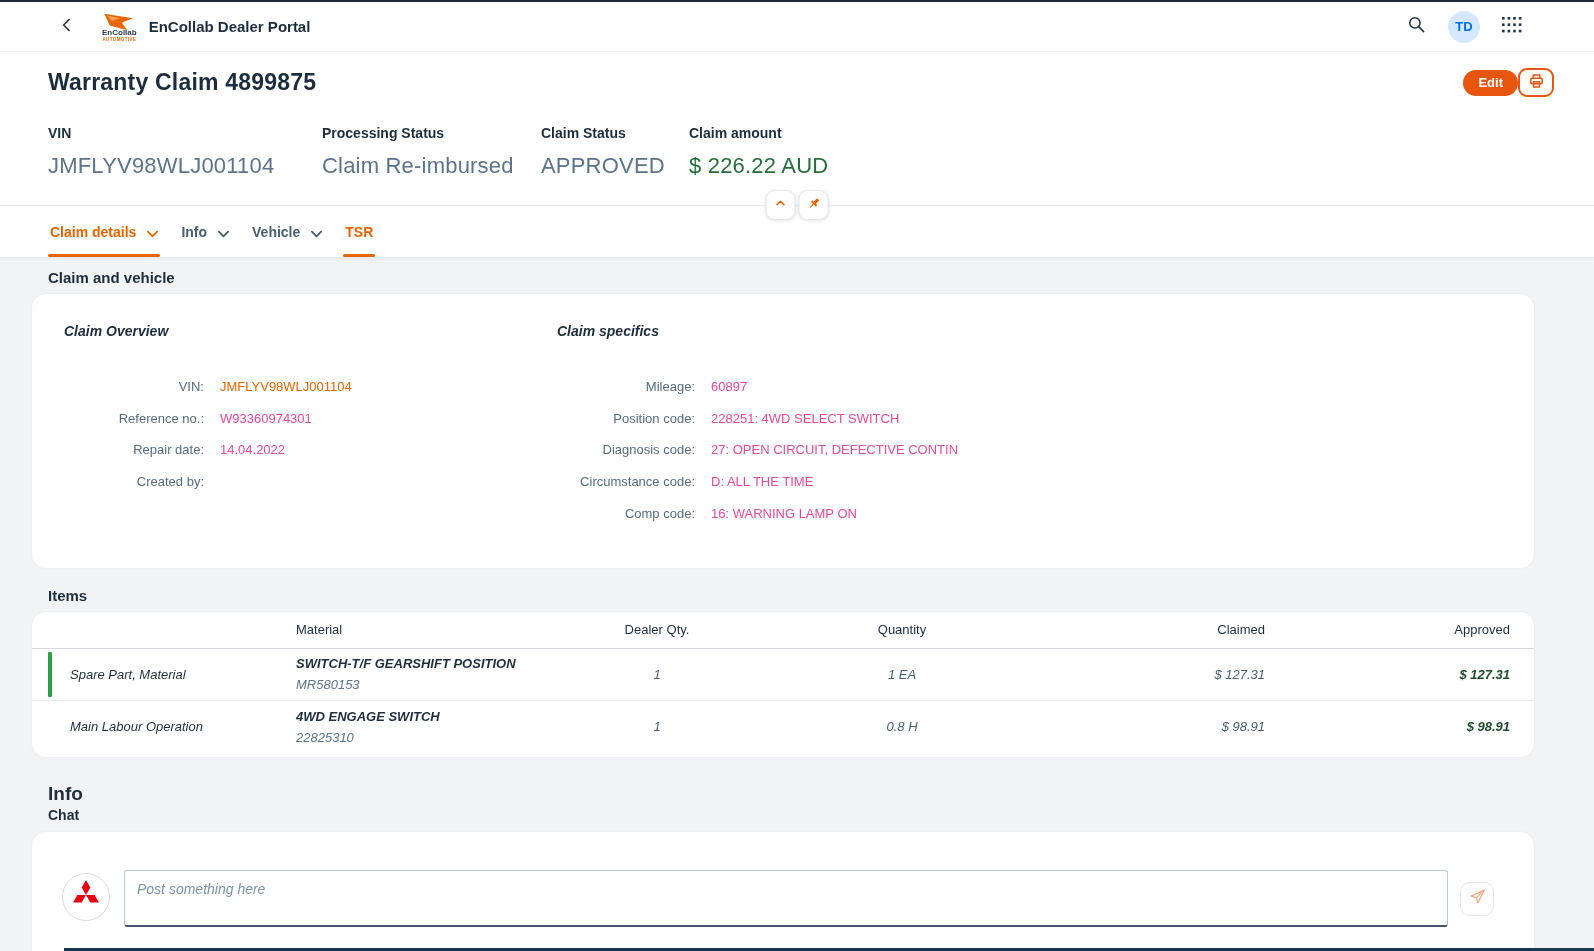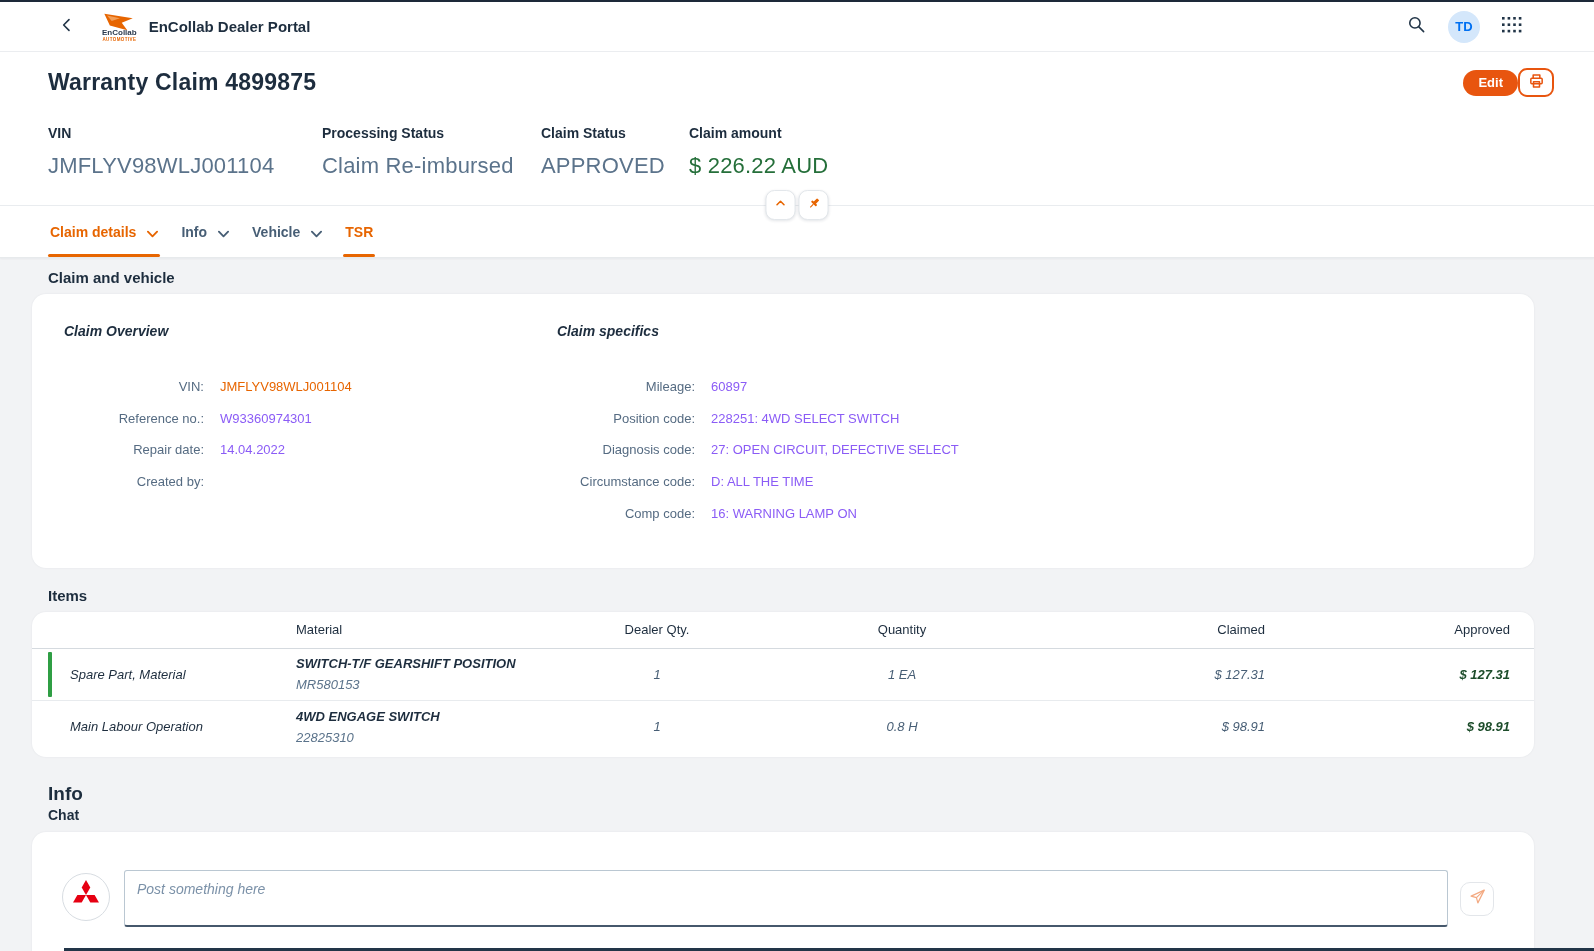--- a/index.html
+++ b/index.html
@@ -62,21 +62,21 @@
   .card { background:#fff; border-radius:14px; box-shadow:0 0 2px rgba(27,44,62,.08); }
 
   
   .cv-card { display:flex; padding:29px 24px 38px 32px; }
   .form-col-a { width:493px; flex:none; }
   .form-col-b { flex:1; }
   .form-title { font-size:14px; font-weight:700; color:#1d2d3e; margin-bottom:32px;font-style:italic; }
   .form-row { display:flex; line-height:31.7px; font-size:13px; }
   .form-label { color:#556b82; text-align:right; flex:none; }
   .form-col-a .form-label { width:140px; } .form-col-b .form-label { width:138px; }
-  .form-value { color:#8b5cf6; margin-left:16px; }
+  .form-value { color:#ec4899; margin-left:16px; }
   .form-value.link { color:#e76500; cursor:pointer; }
 
   
   .items-card { padding-bottom:4px; overflow:hidden; }
   .irow { display:grid; grid-template-columns:226px 286px 150px 340px 193px 245px;
           padding-left:38px; padding-right:24px; align-items:center; position:relative; }
   .irow.head { height:37px; border-bottom:1px solid #d5dadf; font-size:13px; color:#1d2d3e; font-weight:500; }
   .irow.body { height:52px; border-bottom:1px solid #e8ebee; font-size:13px; color:#1d2d3e; cursor:pointer;font-style:italic; }
   .irow.body:last-child { border-bottom:none; }
   .c-center { text-align:center; } .c-right { text-align:right; }
@@ -274,21 +274,21 @@
         <div class="form-row">
           <span class="form-label">Mileage:</span>
           <span class="form-value">60897</span>
         </div>
         <div class="form-row">
           <span class="form-label">Position code:</span>
           <span class="form-value">228251: 4WD SELECT SWITCH</span>
         </div>
         <div class="form-row">
           <span class="form-label">Diagnosis code:</span>
-          <span class="form-value">27: OPEN CIRCUIT, DEFECTIVE SELECT</span>
+          <span class="form-value">27: OPEN CIRCUIT, DEFECTIVE CONTIN</span>
         </div>
         <div class="form-row">
           <span class="form-label">Circumstance code:</span>
           <span class="form-value">D: ALL THE TIME</span>
         </div>
         <div class="form-row">
           <span class="form-label">Comp code:</span>
           <span class="form-value">16: WARNING LAMP ON</span>
         </div>
       </div>

